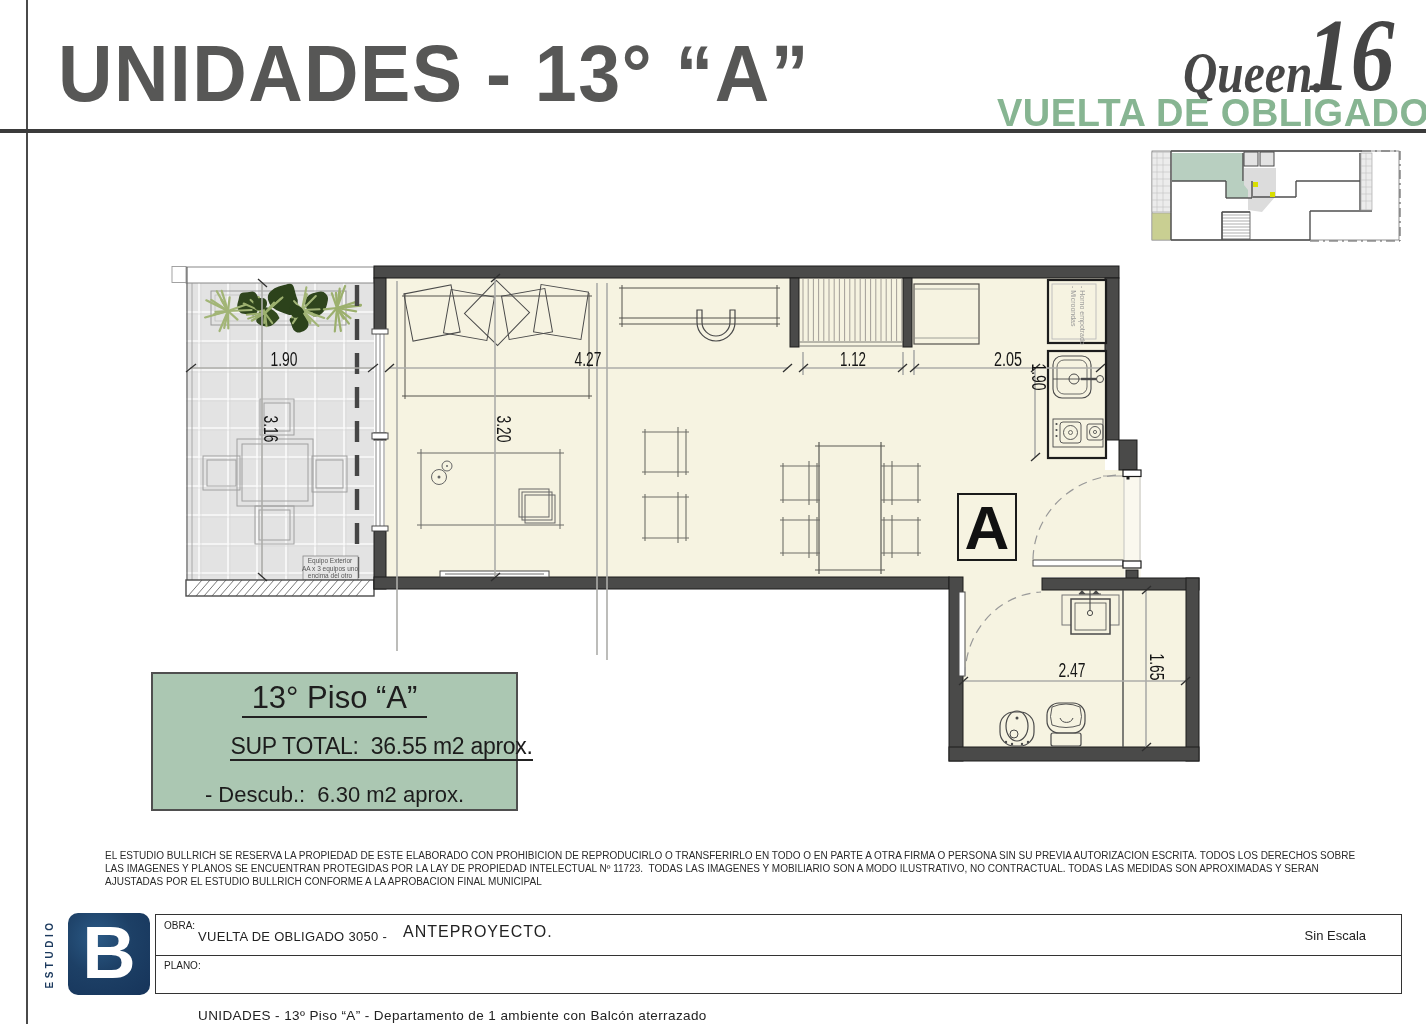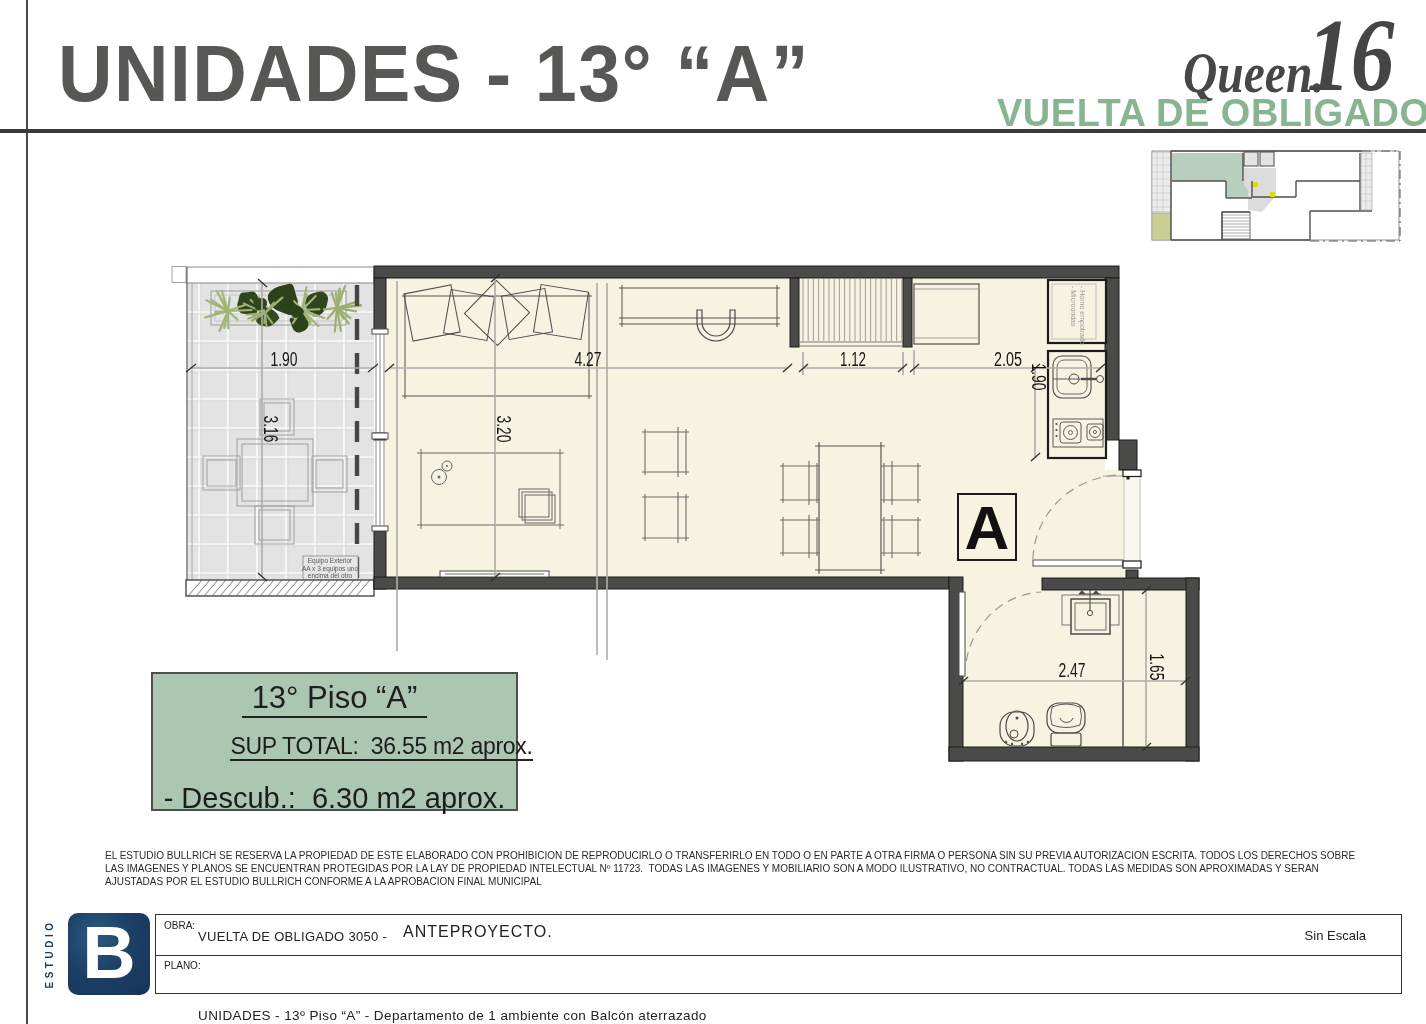--- a/index.html
+++ b/index.html
@@ -545,21 +545,21 @@
     <text x="1008" y="366" text-anchor="middle" textLength="28" lengthAdjust="spacingAndGlyphs">2.05</text>
     <text transform="translate(1032,377) rotate(90)" text-anchor="middle" textLength="27" lengthAdjust="spacingAndGlyphs">1.90</text>
     <text x="1072" y="677" text-anchor="middle" textLength="27" lengthAdjust="spacingAndGlyphs">2.47</text>
     <text transform="translate(1150,667) rotate(90)" text-anchor="middle" textLength="27" lengthAdjust="spacingAndGlyphs">1.65</text>
   </g>
 </svg>
 
 <div class="abs" style="left:151px;top:672px;width:363px;height:135px;background:#abc7b2;border:2.5px solid #4f4f4f;">
   <div style="position:absolute;left:0;top:6px;width:100%;text-align:center;font-size:31px;color:#1e1e1e;"><span style="border-bottom:2px solid #222;padding:0 10px 1px 10px;">13° Piso “A”</span></div>
   <div style="position:absolute;left:0;top:59px;width:100%;text-align:center;font-size:23px;letter-spacing:-0.3px;color:#1c1c1c;margin-left:47px;"><span style="border-bottom:2px solid #222;">SUP TOTAL:&nbsp; 36.55 m2 aprox.</span></div>
-  <div style="position:absolute;left:0;top:108px;width:100%;text-align:center;font-size:29px;color:#1c1c1c;">- Descub.:&nbsp; 6.30 m2 aprox.</div>
+  <div style="position:absolute;left:0;top:108px;width:100%;text-align:center;font-size:22px;color:#1c1c1c;">- Descub.:&nbsp; 6.30 m2 aprox.</div>
 </div>
 
 <div class="abs" style="left:105px;top:849px;width:1320px;font-size:10px;line-height:13.2px;color:#2a2a2a;white-space:nowrap;">
 EL ESTUDIO BULLRICH SE RESERVA LA PROPIEDAD DE ESTE ELABORADO CON PROHIBICION DE REPRODUCIRLO O TRANSFERIRLO EN TODO O EN PARTE A OTRA FIRMA O PERSONA SIN SU PREVIA AUTORIZACION ESCRITA. TODOS LOS DERECHOS SOBRE<br>
 LAS IMAGENES Y PLANOS SE ENCUENTRAN PROTEGIDAS POR LA LAY DE PROPIEDAD INTELECTUAL Nº 11723.&nbsp; TODAS LAS IMAGENES Y MOBILIARIO SON A MODO ILUSTRATIVO, NO CONTRACTUAL. TODAS LAS MEDIDAS SON APROXIMADAS Y SERAN<br>
 AJUSTADAS POR EL ESTUDIO BULLRICH CONFORME A LA APROBACION FINAL MUNICIPAL
 </div>
 
 <div class="abs" style="left:44px;top:913px;width:16px;height:82px;">
   <div style="position:absolute;left:-33px;top:33px;width:82px;height:16px;transform:rotate(-90deg);font-size:10px;font-weight:bold;color:#1c3a5e;letter-spacing:3.5px;text-align:center;">ESTUDIO</div>

